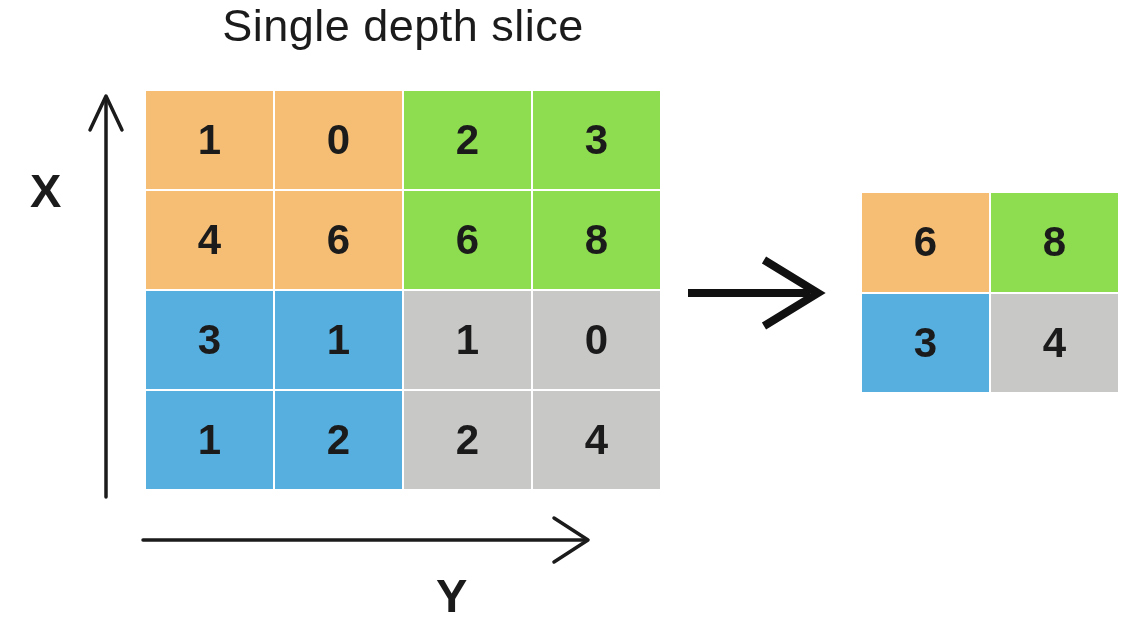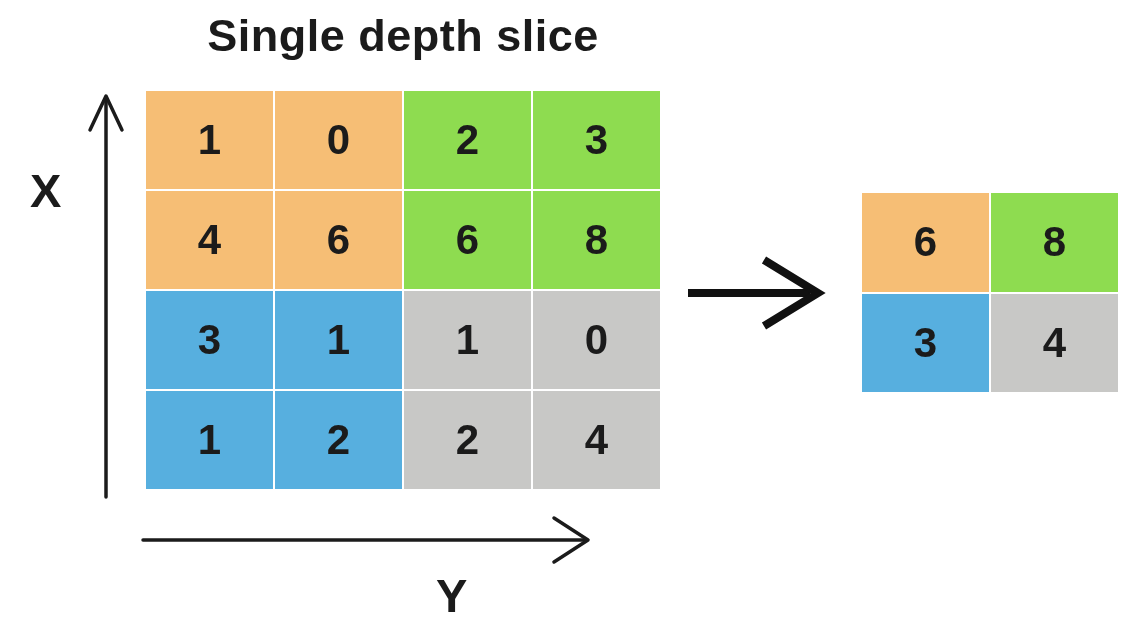--- a/index.html
+++ b/index.html
@@ -12,25 +12,25 @@
     width: 1144px;
     height: 644px;
     background: var(--bg, #ffffff);
     font-family: "Liberation Sans", "DejaVu Sans", sans-serif;
     color: var(--ink, #1b1b1b);
     overflow: hidden;
   }
   .title {
     position: absolute;
     left: 146px;
-    top: 10px;
+    top: 0;
     width: 514px;
     text-align: center;
     font-size: 45px;
-    font-weight: 700;
+    font-weight: 400;
     letter-spacing: 0.5px;
     color: var(--ink, #1b1b1b);
   }
   .axis-label {
     position: absolute;
     font-size: 47px;
     font-weight: 700;
     color: var(--ink, #1b1b1b);
   }
   .axis-label.x { left: 30px;  top: 163px; }

